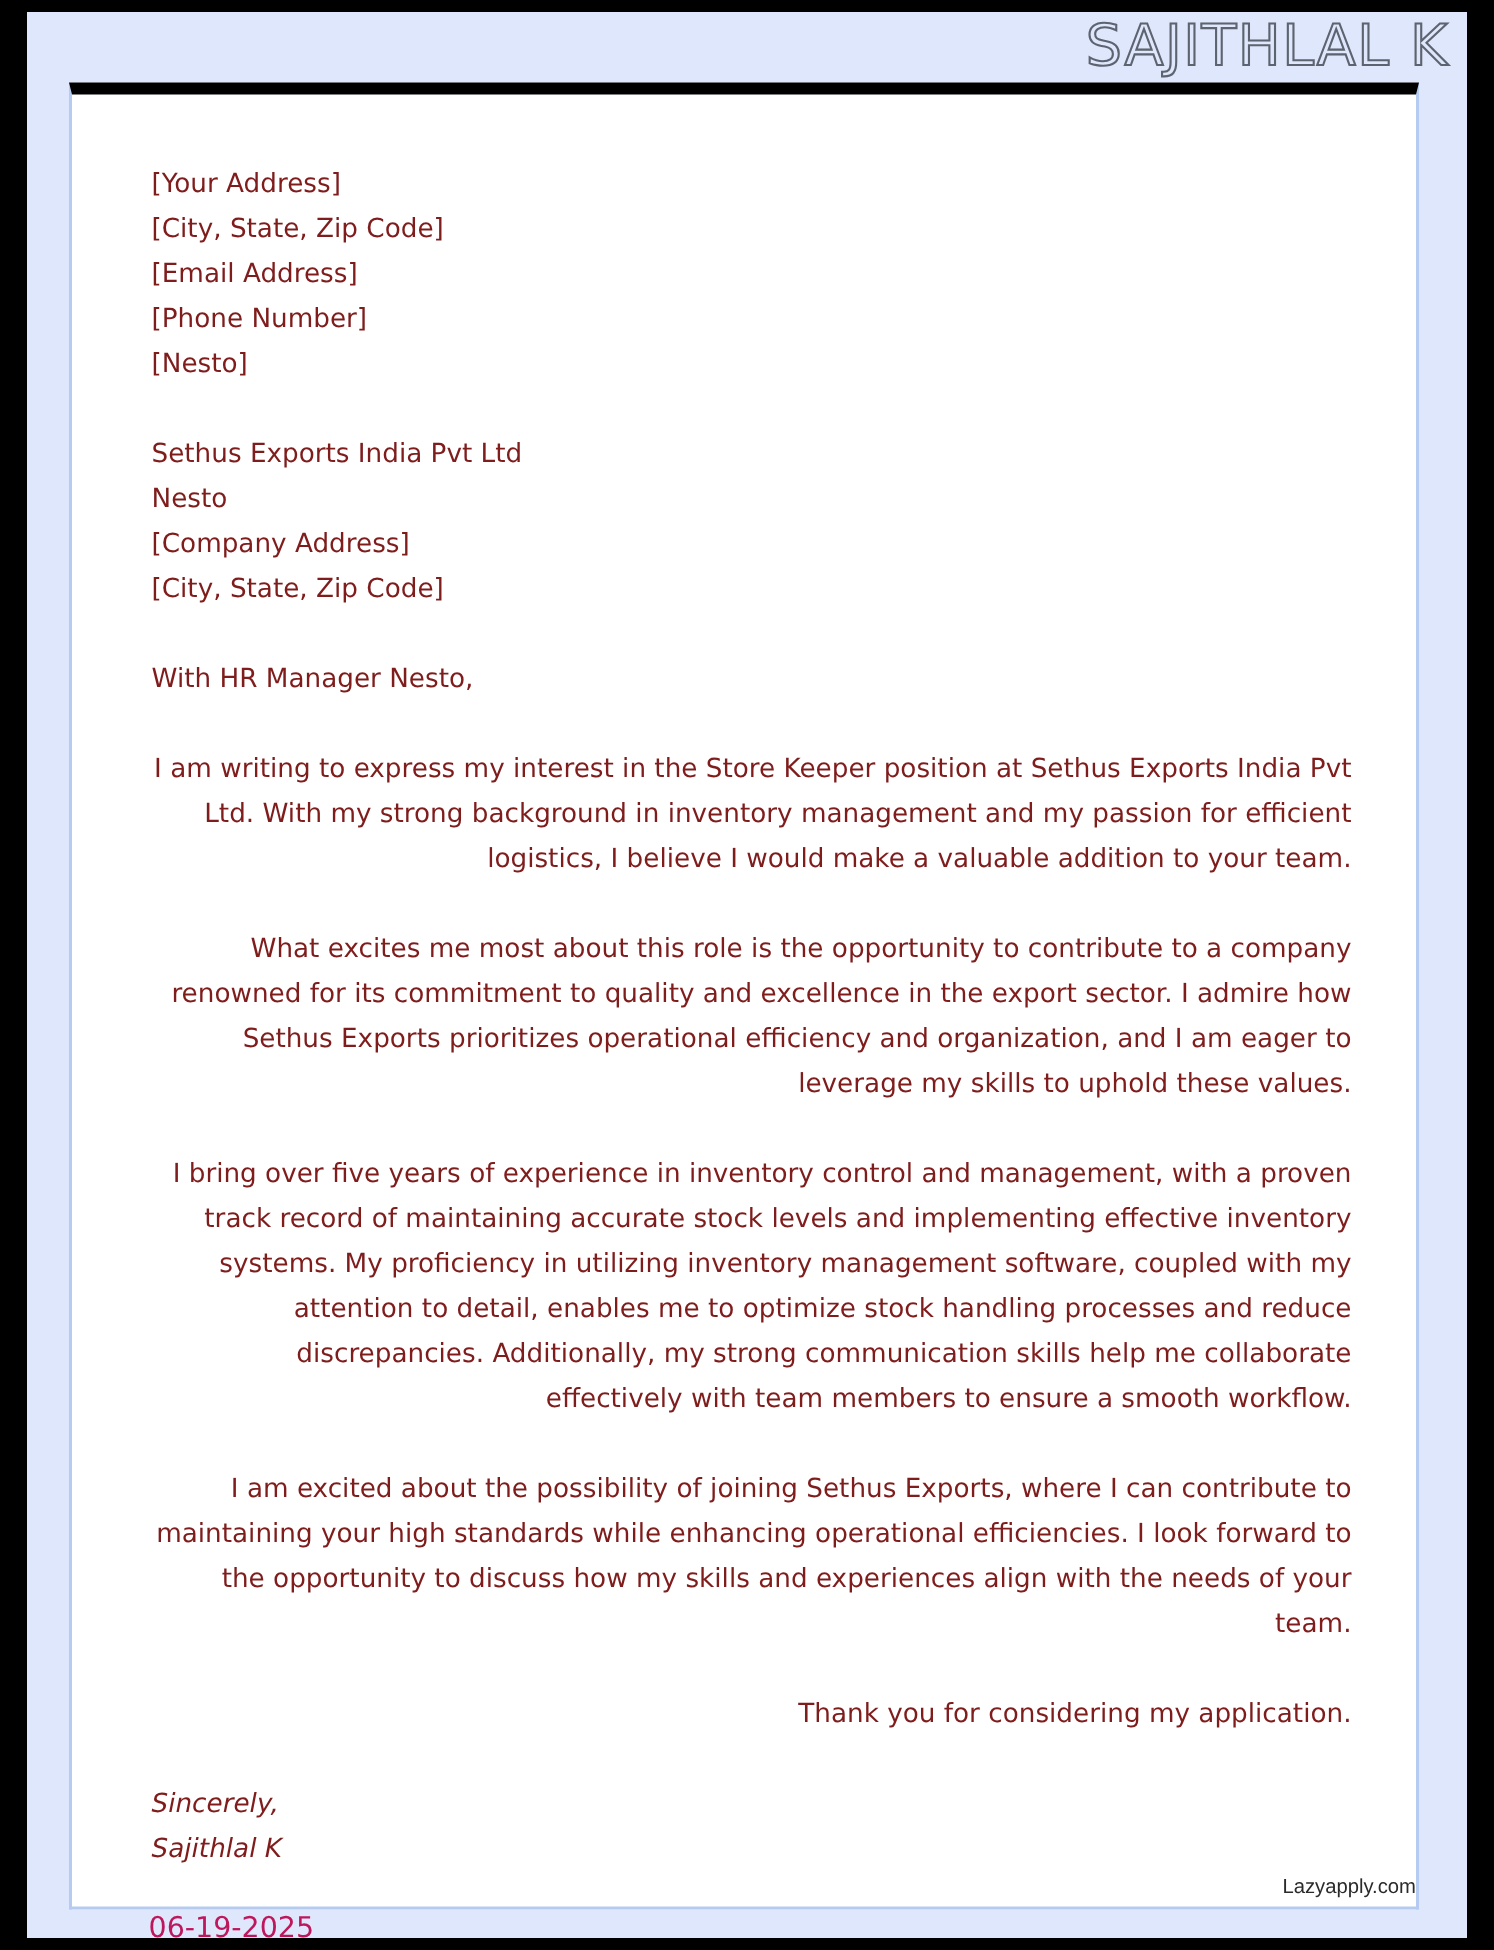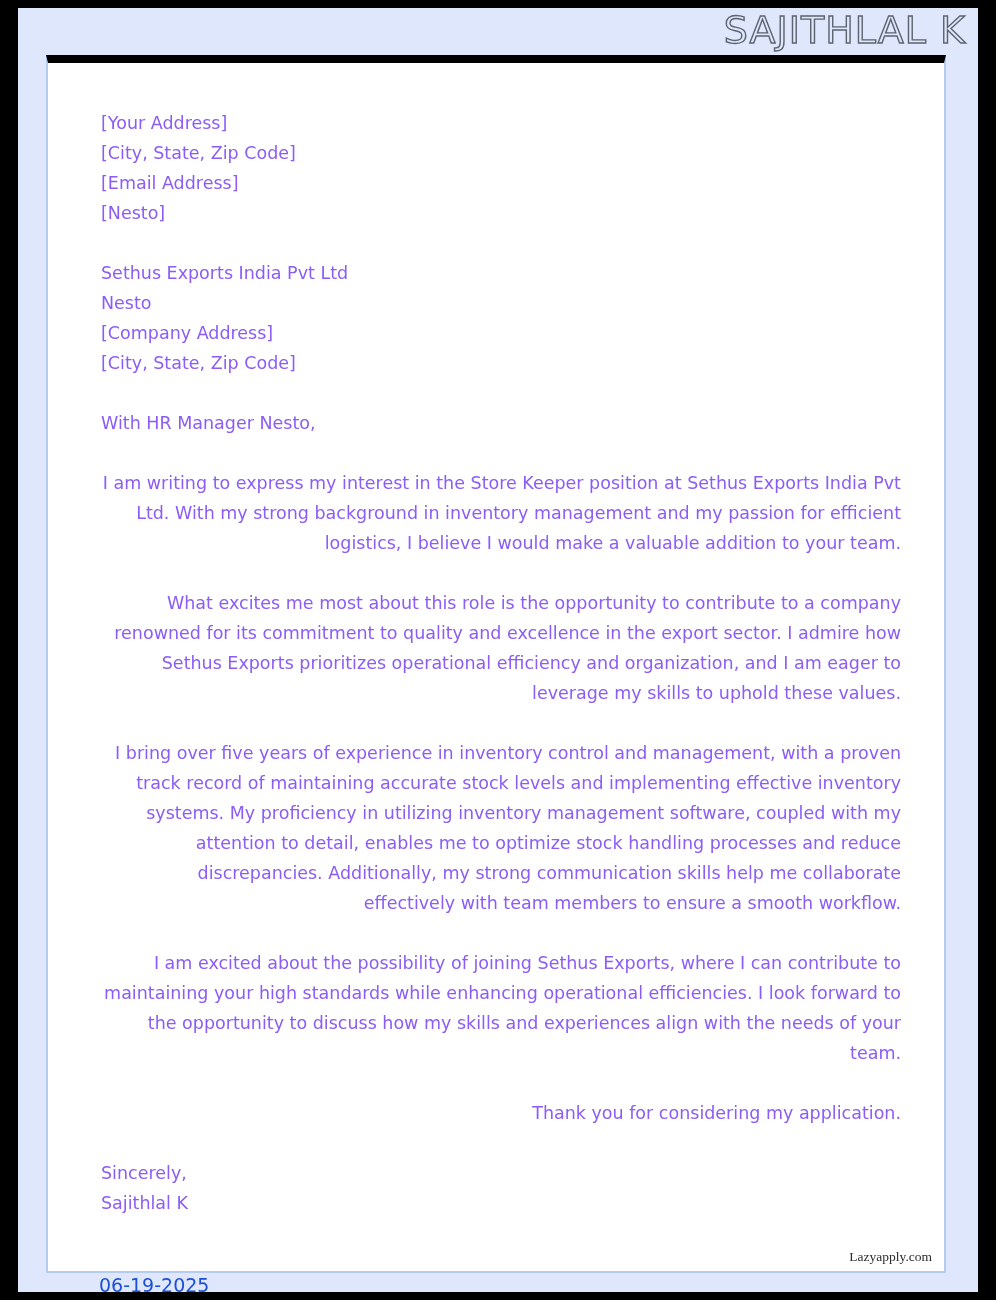--- a/index.html
+++ b/index.html
@@ -72,21 +72,21 @@
     overflow: hidden;
   }
 
   #letter-body {
     position: absolute;
     left: 53px;
     top: 45px;
     width: 800px;
     font-size: 17.5px;
     line-height: 30px;
-    color: #8b5cf6;
+    color: #7f1d1d;
     font-family: "DejaVu Sans", sans-serif;
   }
 
   .addr-block {
     margin: 0 0 30px 0;
   }
   .addr-line {
     display: block;
     white-space: nowrap;
   }
@@ -95,41 +95,42 @@
   }
   .para {
     margin: 0 0 30px 0;
     text-align: right;
   }
   .closing-line {
     display: block;
   }
   .sign-block {
     margin: 0;
+    font-style: italic;
   }
 
   
   #footer-brand {
     position: absolute;
-    right: 12px;
+    right: 0;
     bottom: 6px;
     font-size: 13.5px;
     color: #2b2b2b;
-    font-family: Liberation Serif, serif;
+    font-family: Liberation Sans, sans-serif;
     white-space: nowrap;
   }
 
   
   #date-stamp {
     position: absolute;
     left: 81px;
     top: 1266px;
     font-size: 19px;
     line-height: 22px;
-    color: #1d4ed8;
+    color: #be185d;
     font-family: "DejaVu Sans", sans-serif;
     white-space: nowrap;
   }
 </style>
 </head>
 <body>
 
 <div id="viewport">
   <div id="canvas">
 
@@ -138,20 +139,21 @@
     </div>
 
     <div id="page-sheet">
 
       <div id="letter-body">
 
         <div class="addr-block">
           <span class="addr-line">[Your Address]</span>
           <span class="addr-line">[City, State, Zip Code]</span>
           <span class="addr-line">[Email Address]</span>
+          <span class="addr-line">[Phone Number]</span>
           <span class="addr-line">[Nesto]</span>
         </div>
 
         <div class="addr-block">
           <span class="addr-line">Sethus Exports India Pvt Ltd</span>
           <span class="addr-line">Nesto</span>
           <span class="addr-line">[Company Address]</span>
           <span class="addr-line">[City, State, Zip Code]</span>
         </div>
 

